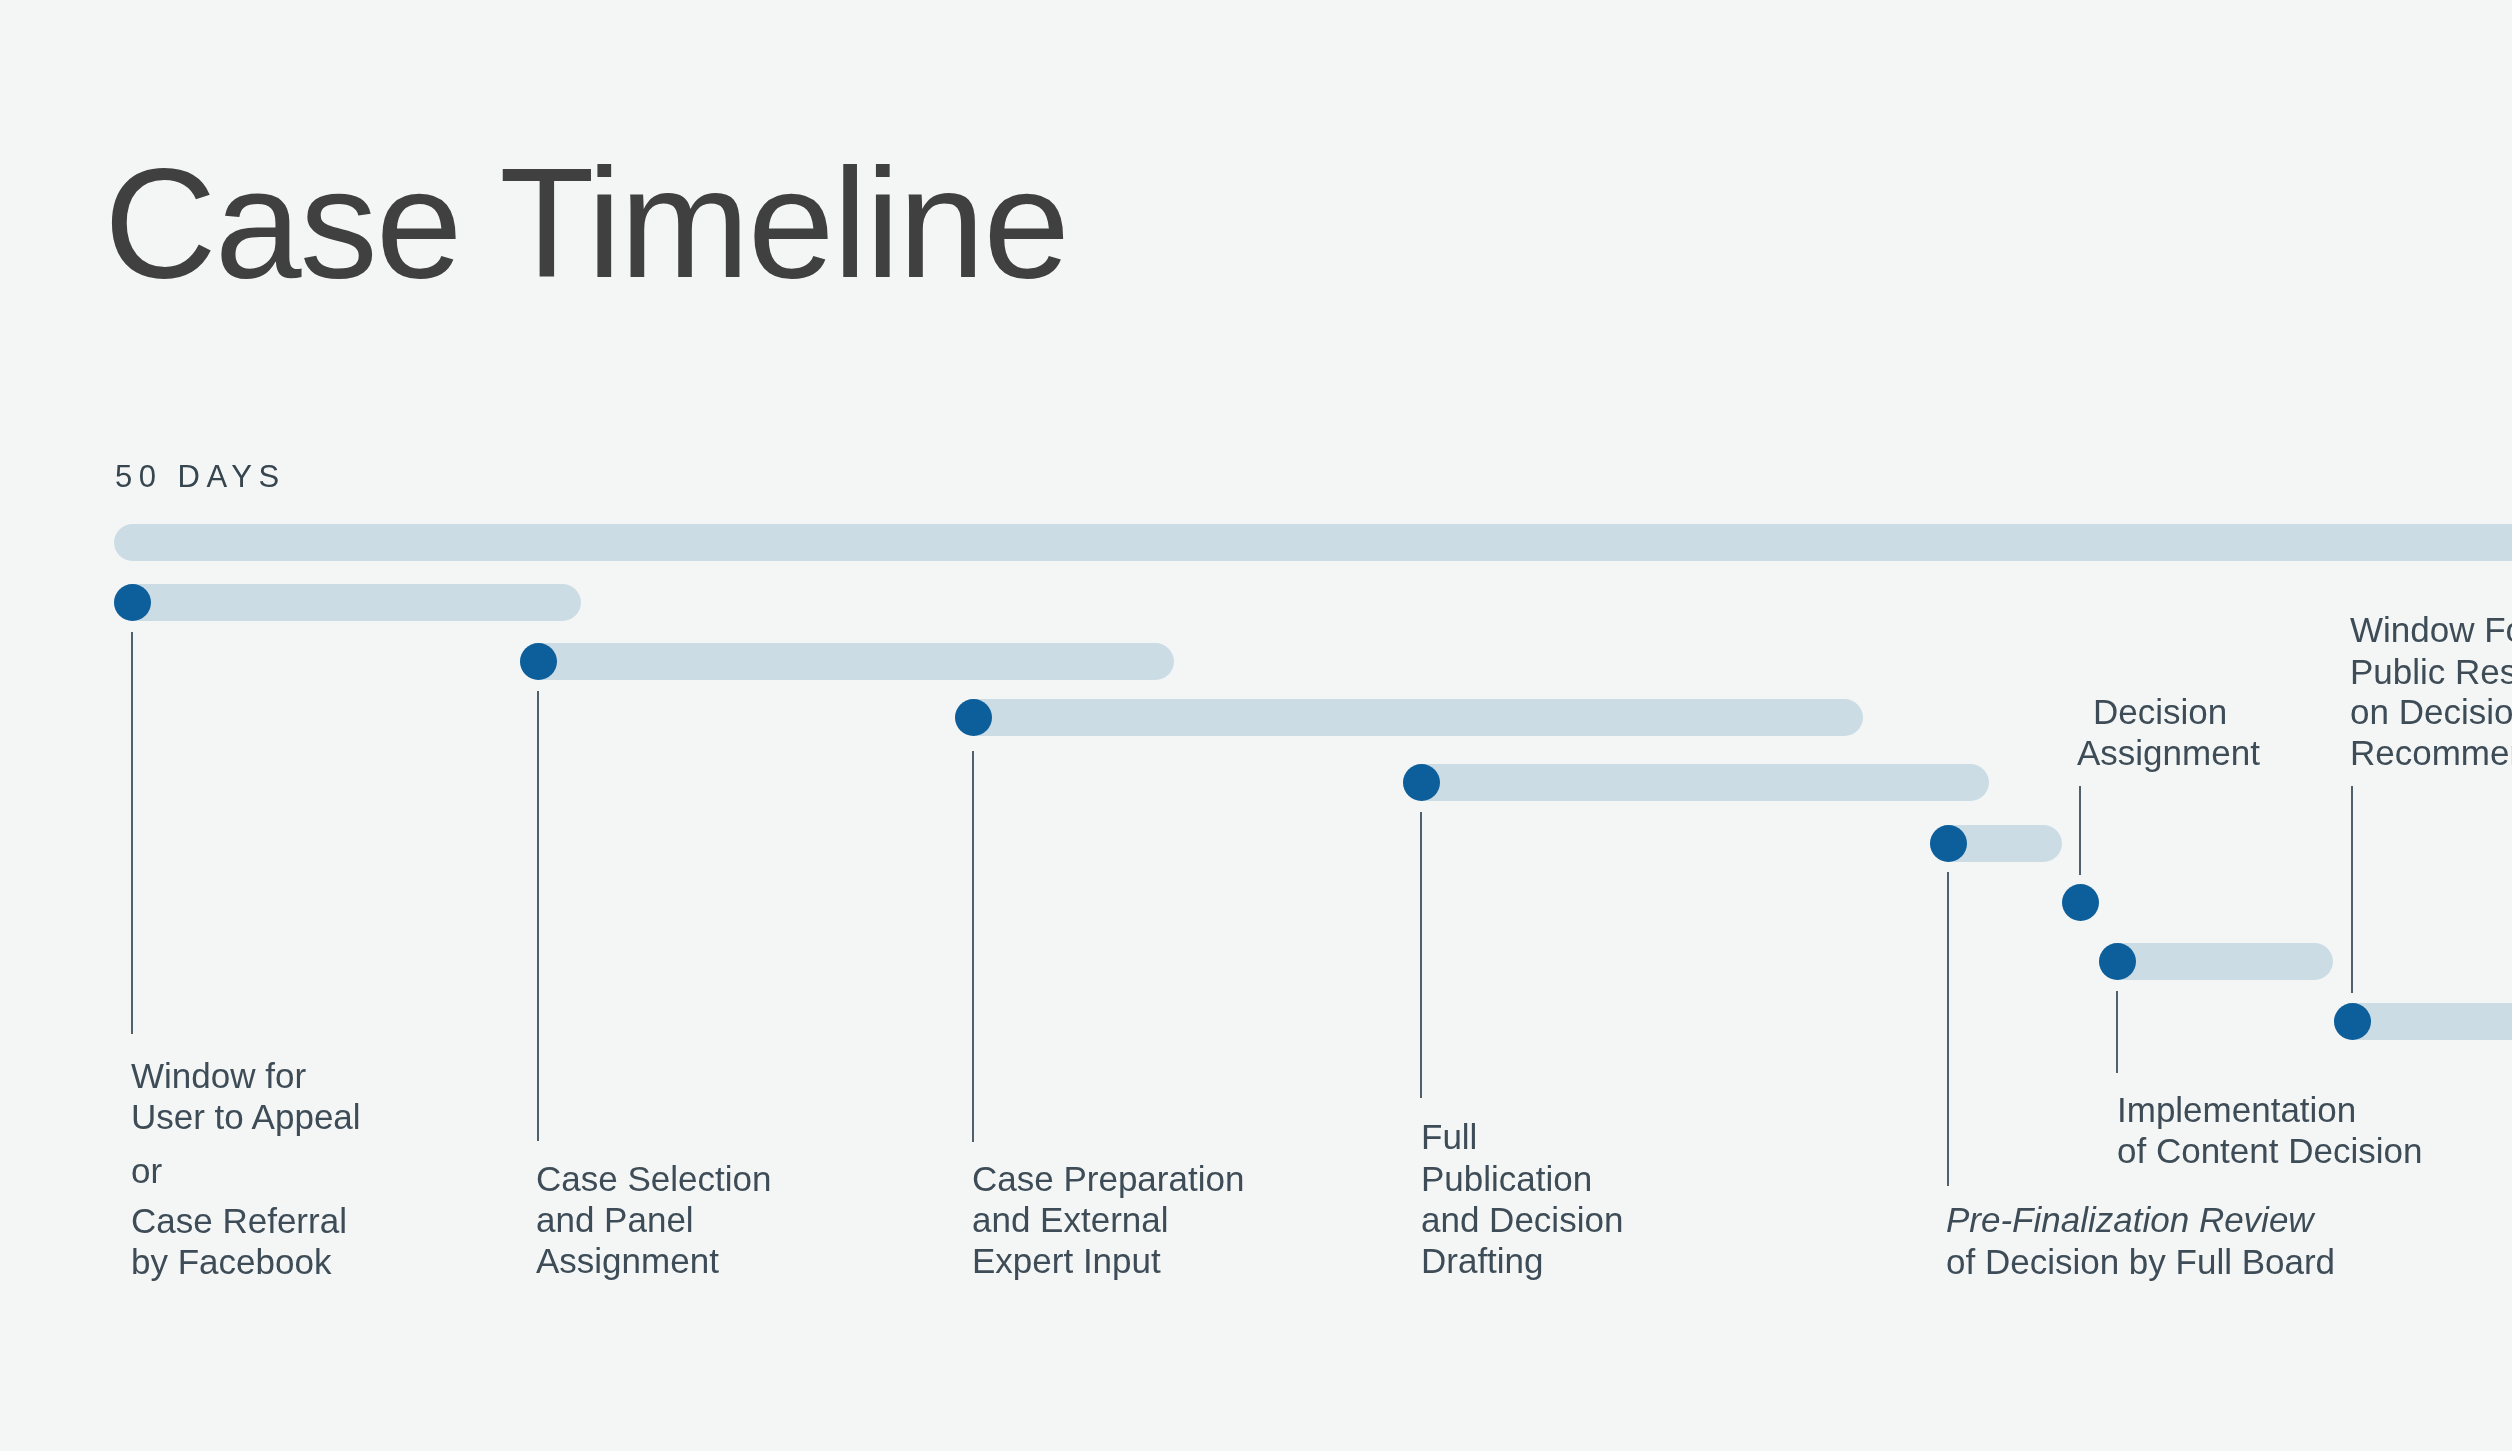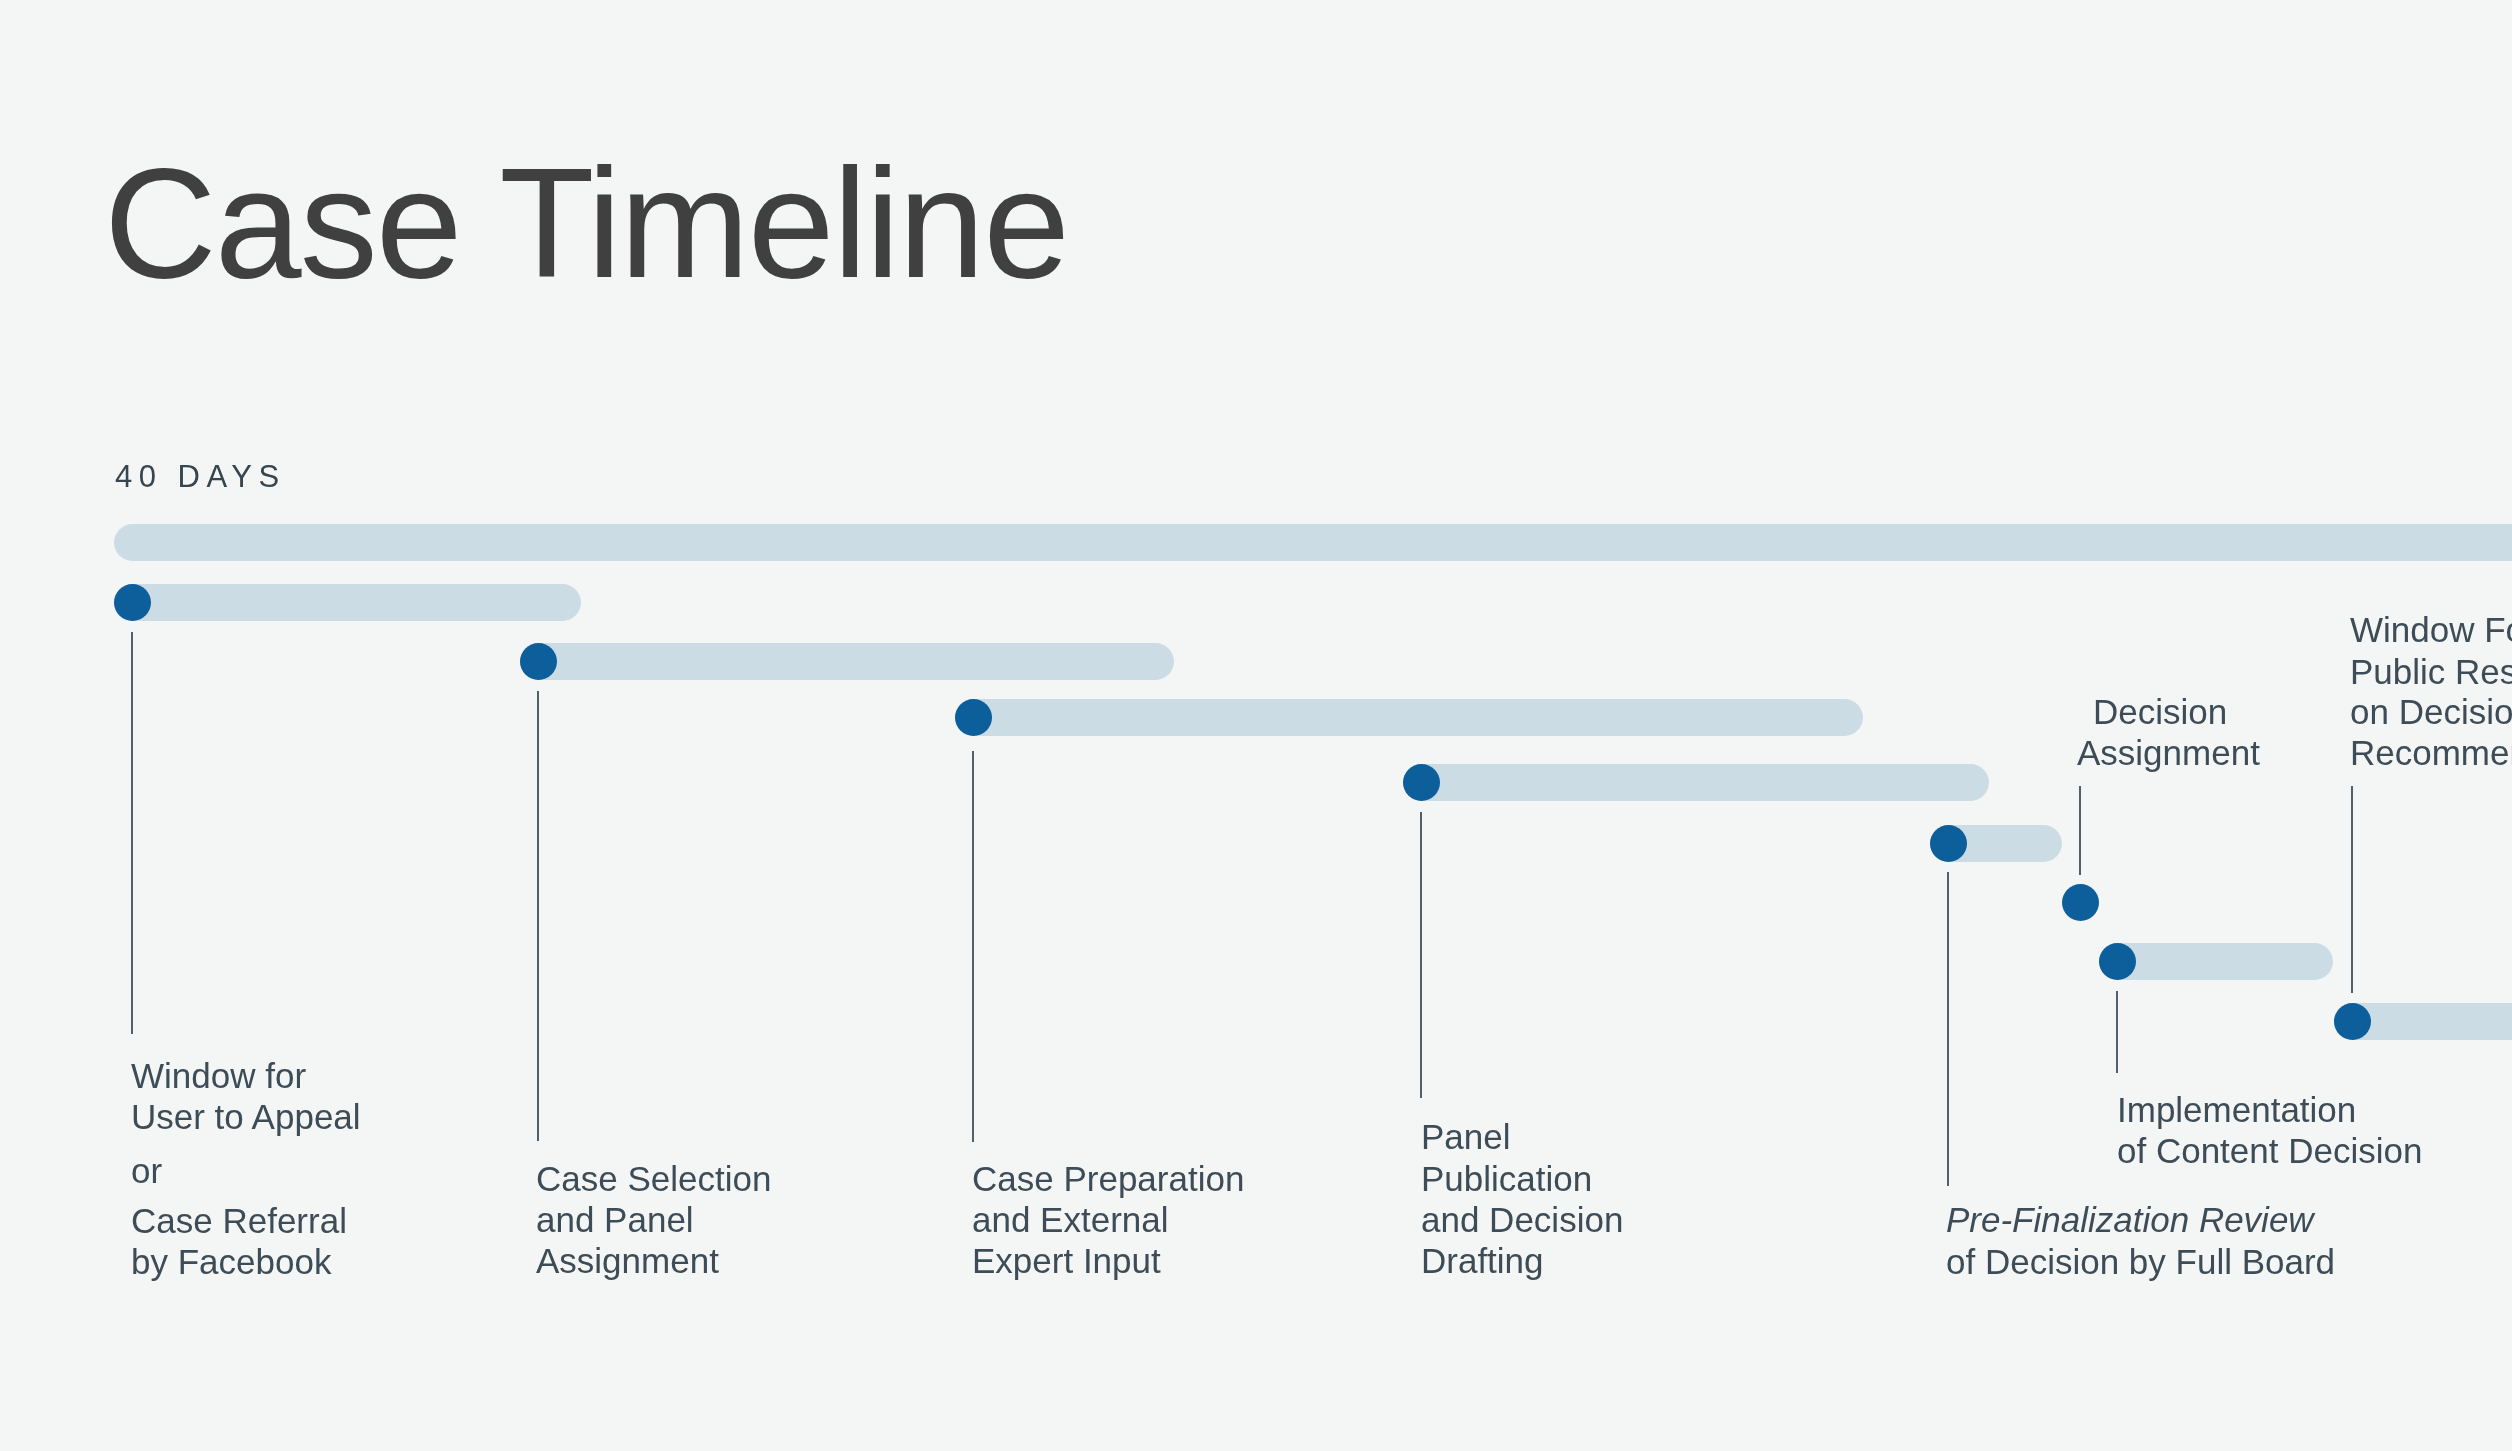--- a/index.html
+++ b/index.html
@@ -39,21 +39,21 @@
     position:absolute;
     font-size:35px;line-height:41px;
     color:#3d4c56;white-space:nowrap;
   }
 </style>
 </head>
 <body>
 
 <div class="canvas">
   <div class="title">Case Timeline</div>
-  <div class="duration">40 DAYS</div>
+  <div class="duration">50 DAYS</div>
   <div class="bar" id="overall-bar" style="left: 114px; top: 524px; width: 2591px; height: 37px;"></div>
   <div id="stages">
       <div>
         <div class="bar" style="left: 114px; top: 584px; width: 467px;"></div>
         <div class="connector" style="left: 131px; top: 632px; height: 402px;"></div>
         <div class="dot" style="left: 114px; top: 584px;"></div>
         <div class="lbl" style="left: 131px; top: 1055px;">Window for</div>
         <div class="lbl" style="left: 131px; top: 1096px;">User to Appeal</div>
         <div class="lbl" style="left: 131px; top: 1150px;">or</div>
         <div class="lbl" style="left: 131px; top: 1200px;">Case Referral</div>
@@ -72,21 +72,21 @@
         <div class="connector" style="left: 972px; top: 751px; height: 391px;"></div>
         <div class="dot" style="left: 955px; top: 699px;"></div>
         <div class="lbl" style="left: 972px; top: 1158px;">Case Preparation</div>
         <div class="lbl" style="left: 972px; top: 1199px;">and External</div>
         <div class="lbl" style="left: 972px; top: 1240px;">Expert Input</div>
       </div>
       <div>
         <div class="bar" style="left: 1403px; top: 764px; width: 586px;"></div>
         <div class="connector" style="left: 1420px; top: 812px; height: 286px;"></div>
         <div class="dot" style="left: 1403px; top: 764px;"></div>
-        <div class="lbl" style="left: 1421px; top: 1116px;">Panel</div>
+        <div class="lbl" style="left: 1421px; top: 1116px;">Full</div>
         <div class="lbl" style="left: 1421px; top: 1158px;">Publication</div>
         <div class="lbl" style="left: 1421px; top: 1199px;">and Decision</div>
         <div class="lbl" style="left: 1421px; top: 1240px;">Drafting</div>
       </div>
       <div>
         <div class="bar" style="left: 1930px; top: 825px; width: 132px;"></div>
         <div class="connector" style="left: 1947px; top: 872px; height: 314px;"></div>
         <div class="dot" style="left: 1930px; top: 825px;"></div>
         <div class="lbl" style="left: 1946px; top: 1199px; font-style: italic;">Pre-Finalization Review</div>
         <div class="lbl" style="left: 1946px; top: 1241px;">of Decision by Full Board</div>

